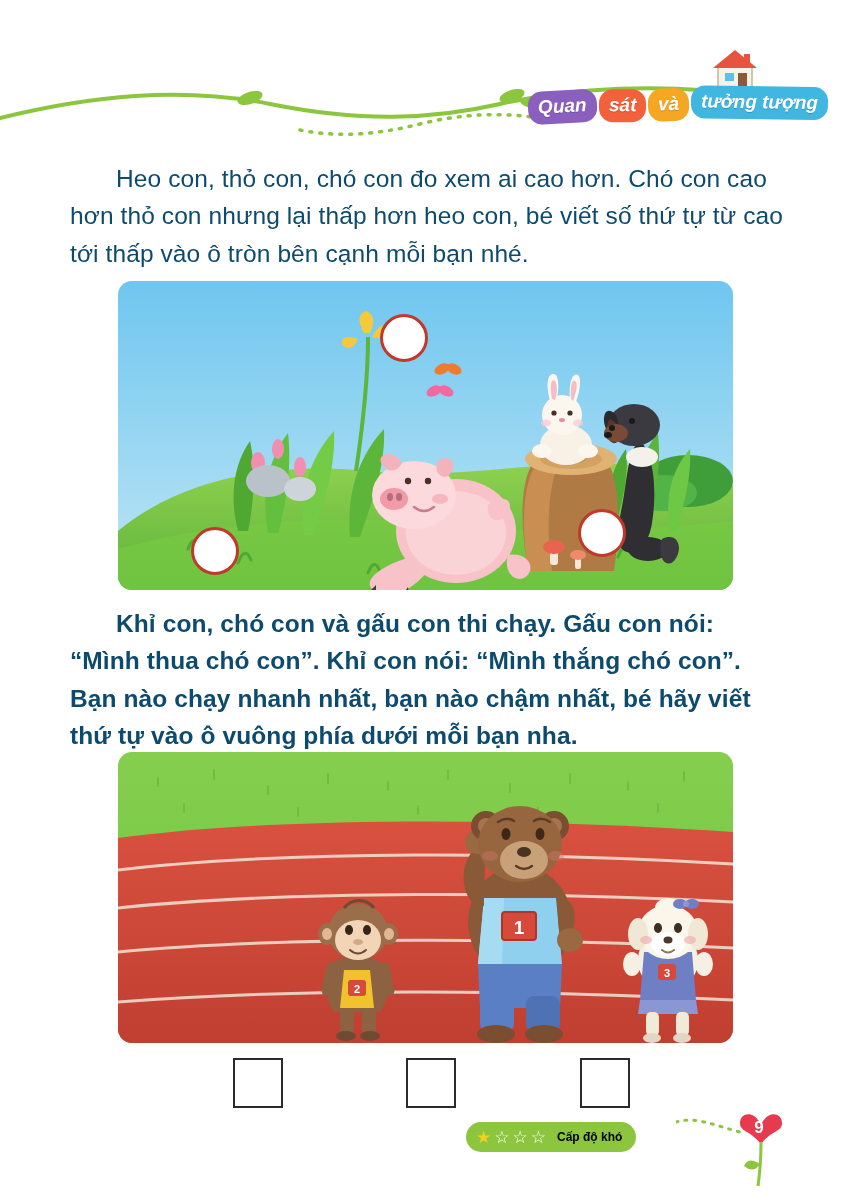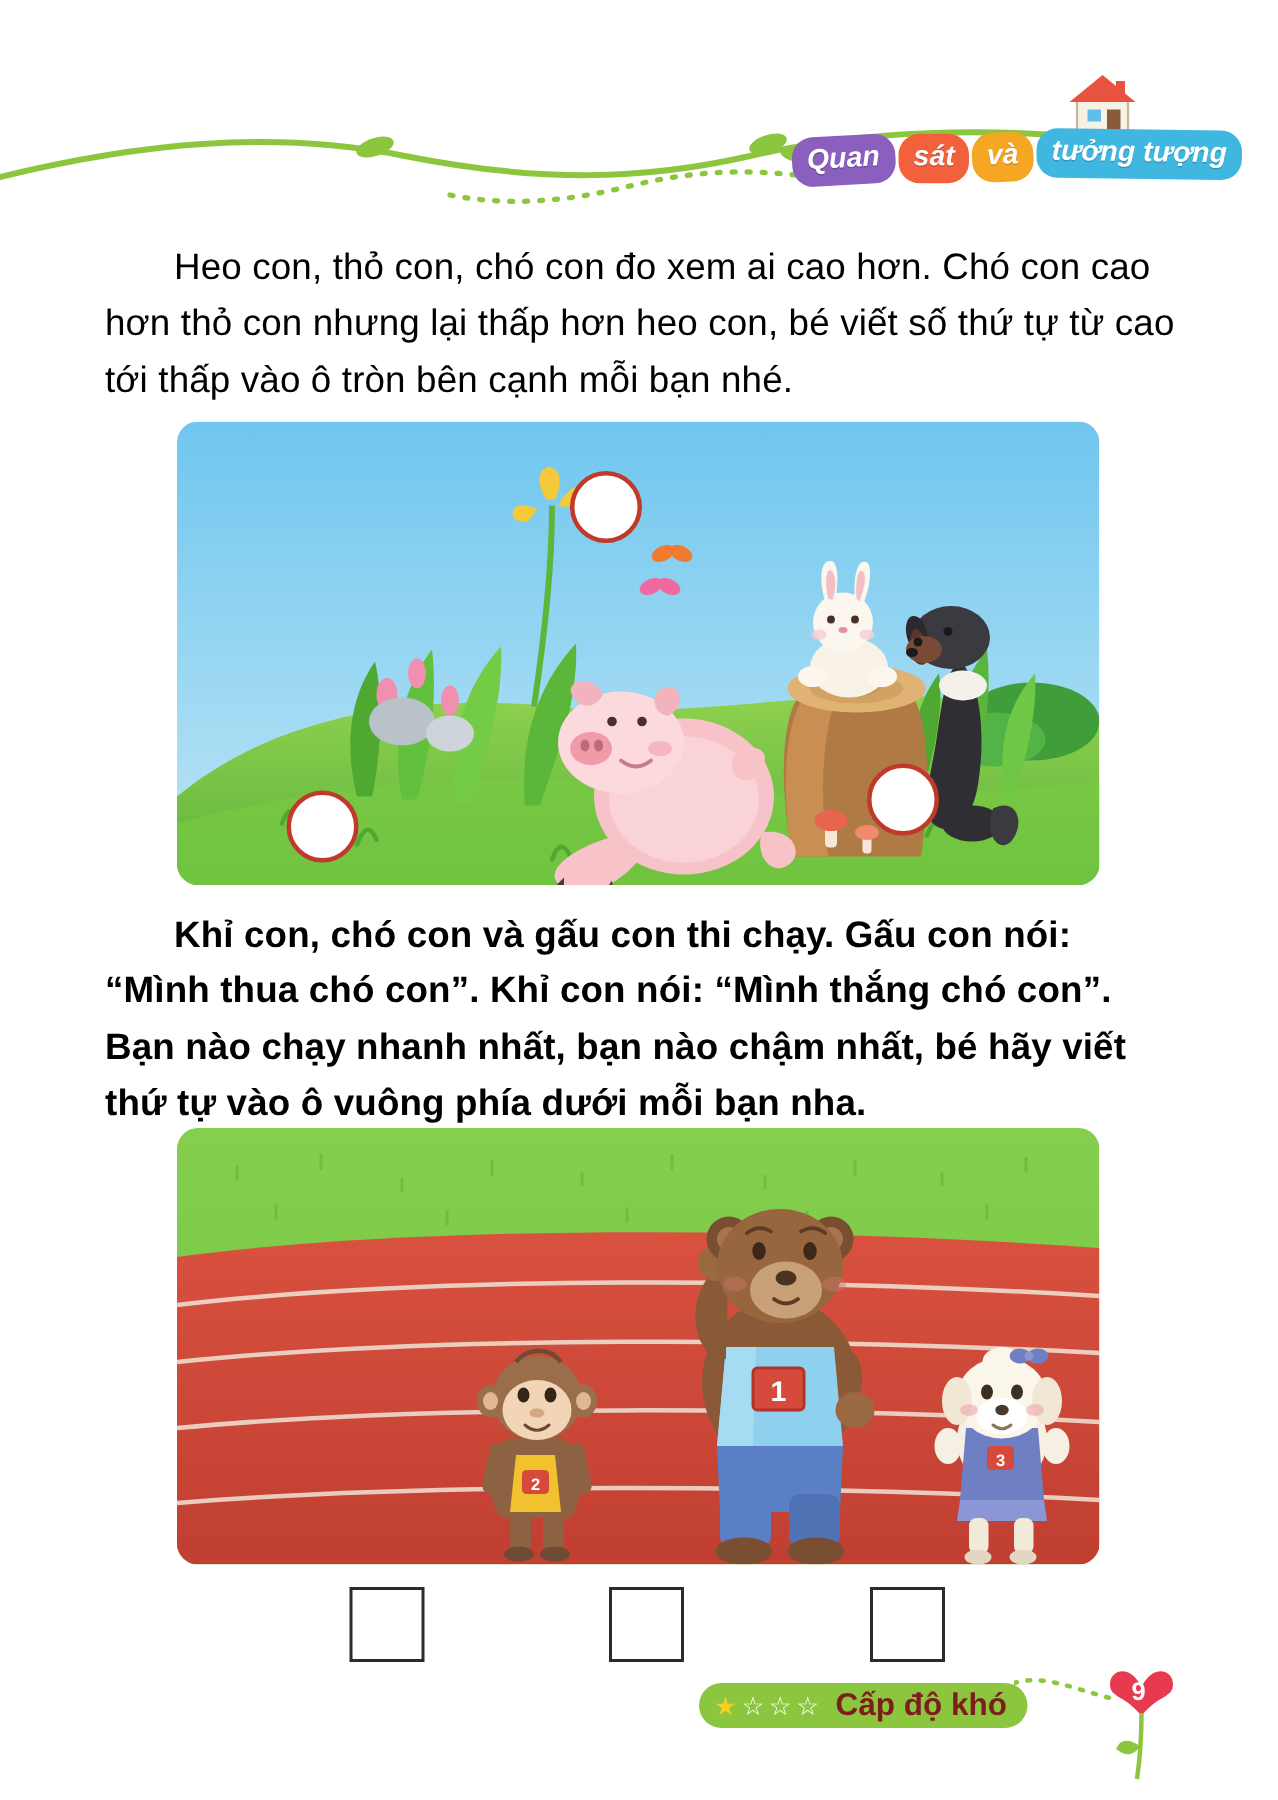--- a/index.html
+++ b/index.html
@@ -58,21 +58,21 @@
     height: 48px;
   }
 
   
   .para {
     position: absolute;
     left: 70px;
     width: 716px;
     font-size: 24.5px;
     line-height: 1.53;
-    color: #000000;
+    color: #0c4a6e;
     letter-spacing: .1px;
     text-align: left;
   }
   .para .indent { display: inline-block; width: 46px; }
   .p1 { top: 160px; }
   .p2 { top: 605px; font-weight: bold; }
 
   
   .panel {
     position: absolute;
@@ -122,22 +122,22 @@
     background: #8cc63f;
     border-radius: 15px;
     display: flex;
     align-items: center;
     padding: 0 14px 0 10px;
     gap: 3px;
   }
   .star { font-size: 17px; color: #ffffff; line-height: 1; }
   .star.filled { color: #f5d020; }
   .difficulty-label {
-    color: #7f1d1d;
-    font-size: 21px;
+    color: #000000;
+    font-size: 12px;
     font-weight: bold;
     margin-left: 8px;
     white-space: nowrap;
   }
   .dot-trail {
     position: absolute;
     left: 676px;
     top: 1112px;
     width: 70px;
     height: 40px;

